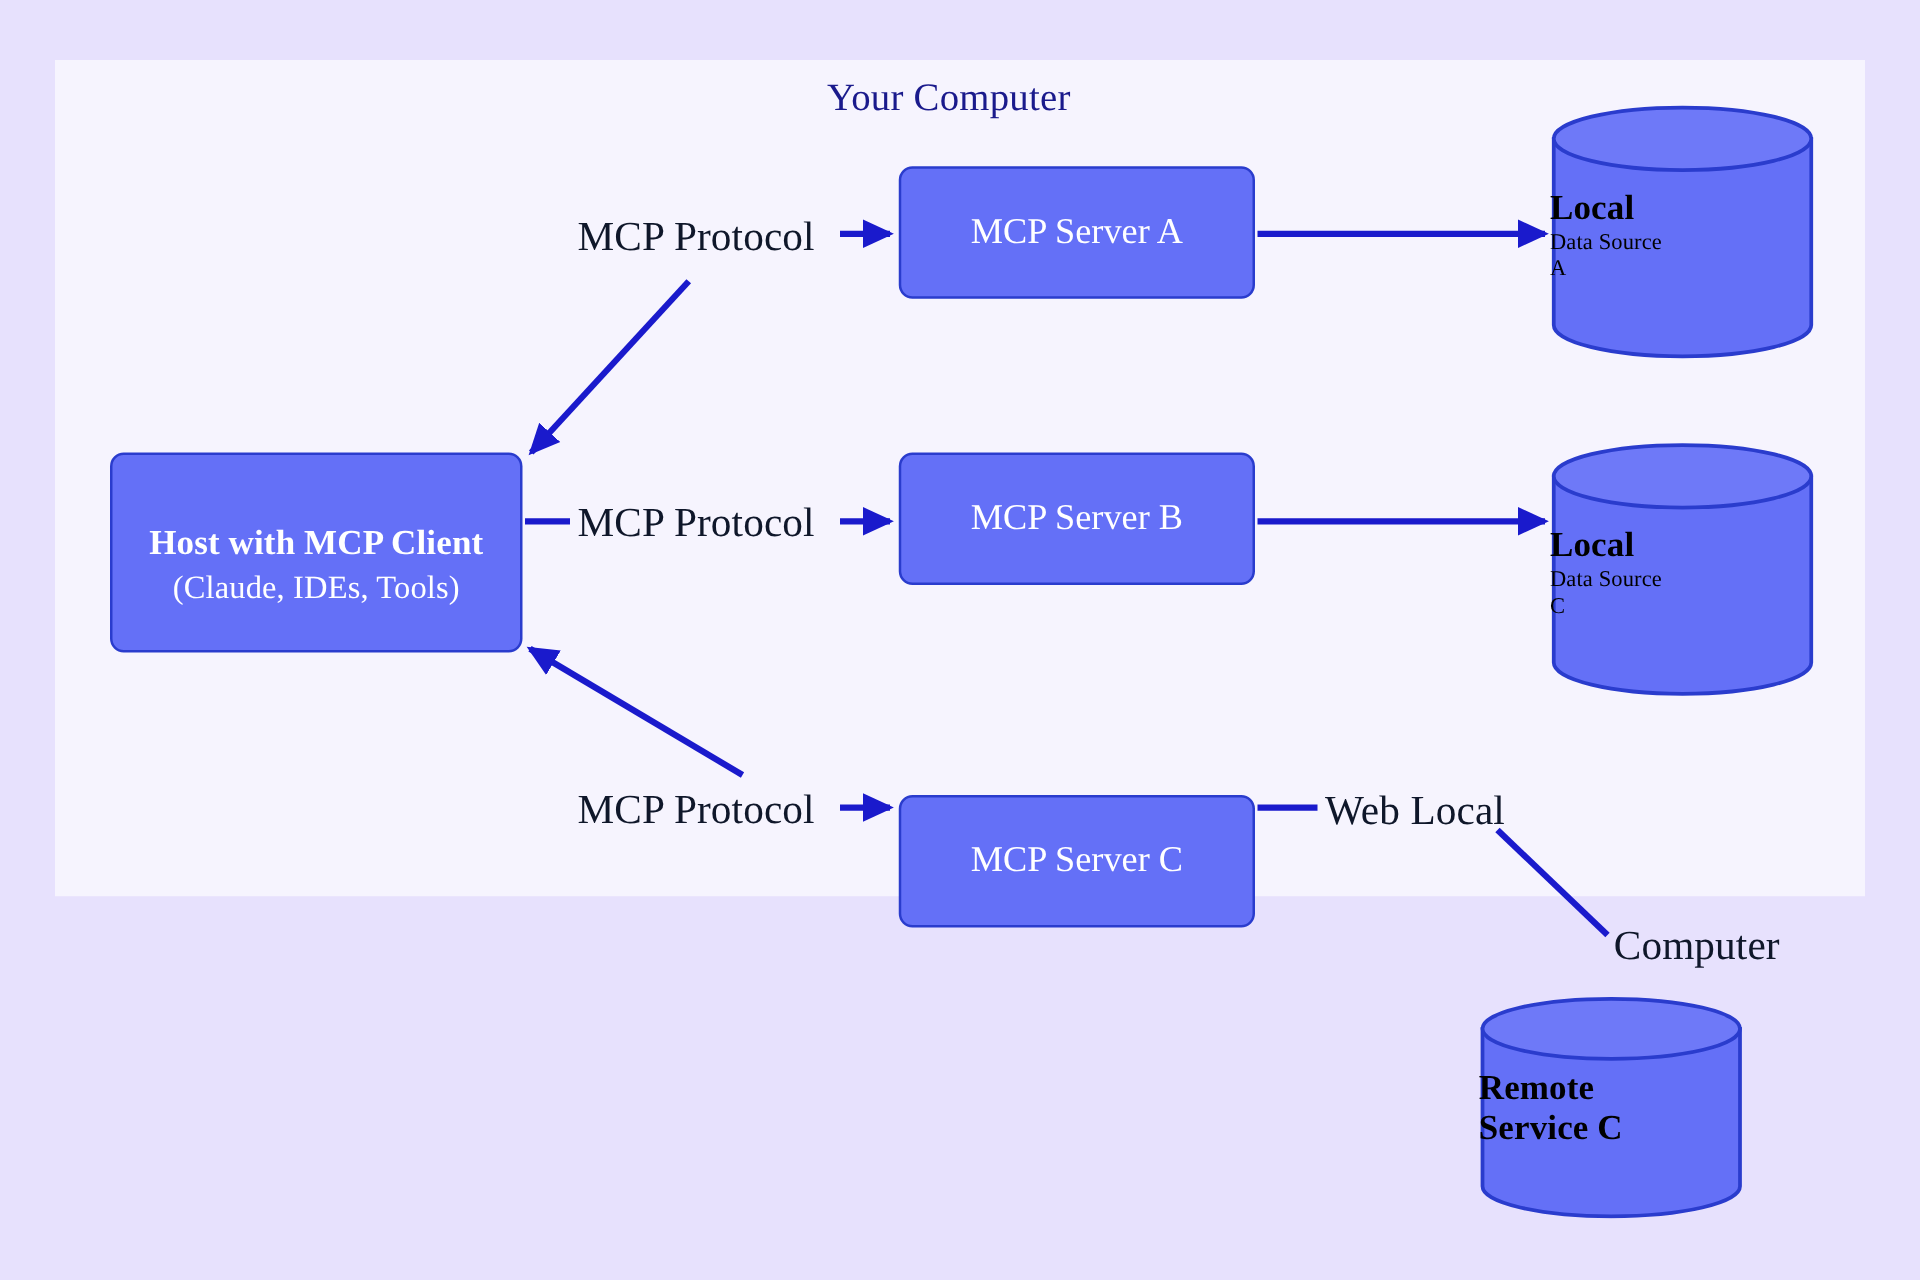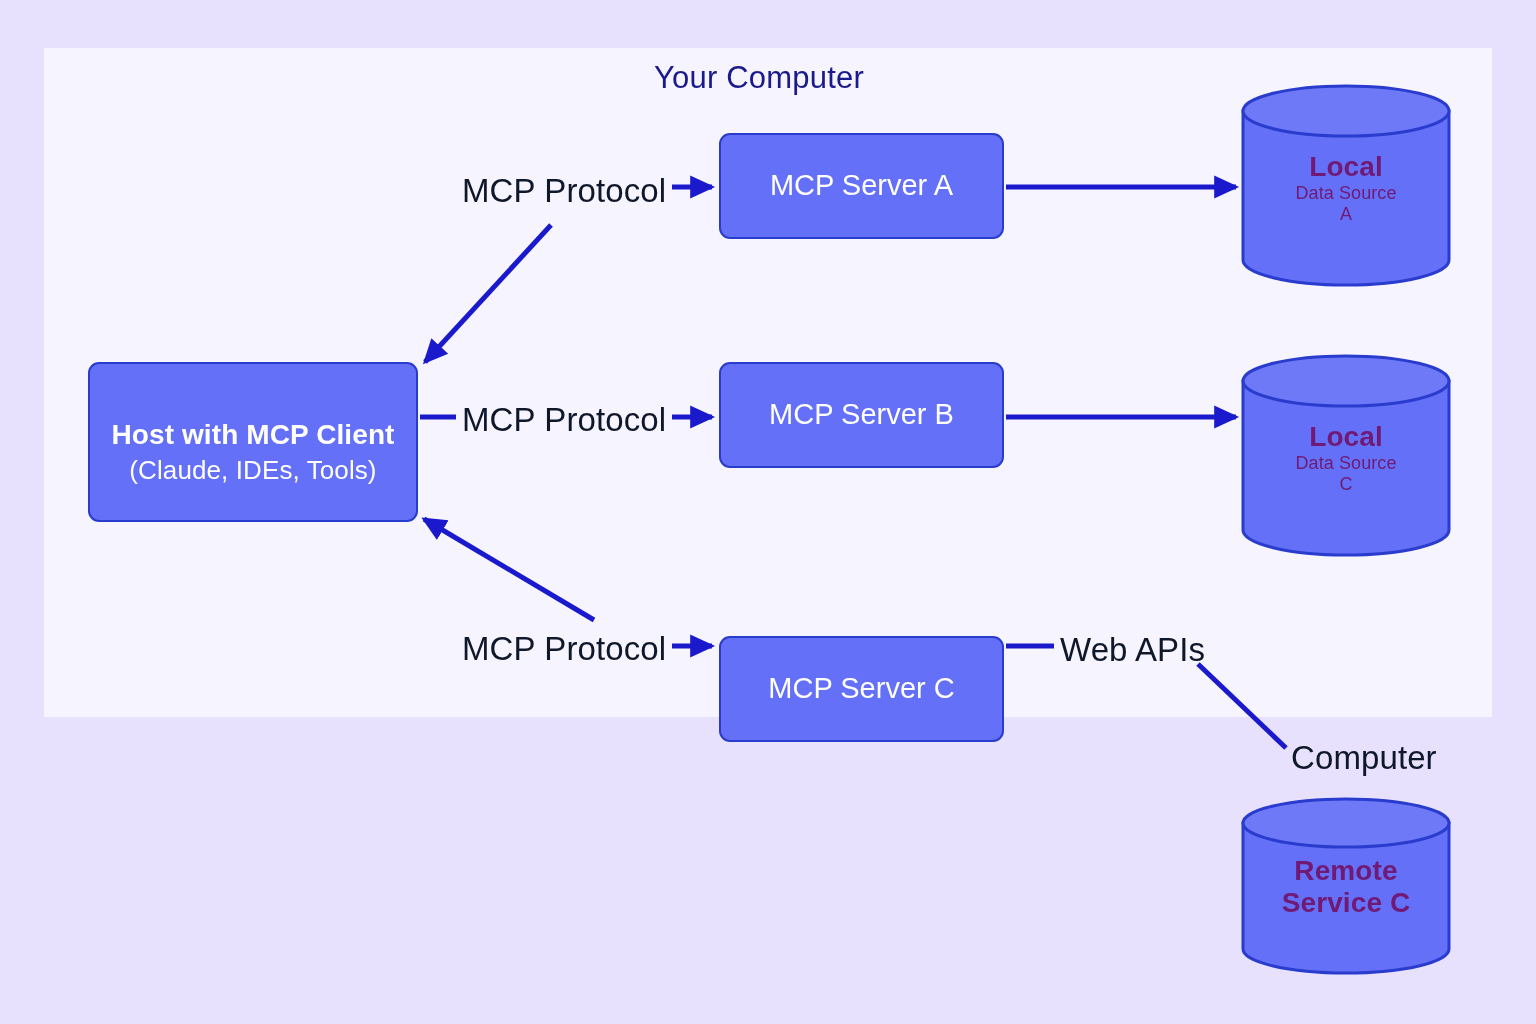--- a/index.html
+++ b/index.html
@@ -11,20 +11,21 @@
     width: 1536px;
     height: 1024px;
     font-family: "Liberation Sans", sans-serif;
     overflow: hidden;
   }
   #stage {
     position: relative;
     width: 1536px;
     height: 1024px;
     background: #e7e1fd;
+    font-family: Liberation Serif, serif;
   }
   
   #computer-panel {
     position: absolute;
     left: 44px;
     top: 48px;
     width: 1448px;
     height: 669px;
     background: #f6f4fe;
   }
@@ -101,38 +102,37 @@
     position: absolute;
     left: 0;
     top: 0;
     width: 100%;
     height: 100%;
   }
   .cyl-label {
     position: absolute;
     left: 0;
     width: 100%;
-    text-align: center;
-    color: #701a75;
+    color: #000000;
     line-height: 1.15;
     z-index: 2;
   }
   .cyl-strong {
     font-size: 28px;
     font-weight: bold;
     letter-spacing: 0.1px;
   }
   .cyl-normal {
     font-size: 18px;
     font-weight: normal;
     letter-spacing: 0.1px;
   }
   .ds-a { left: 1240px; top: 83px;  height: 205px; }
   .ds-c { left: 1240px; top: 353px; height: 205px; }
-  .rs-c { left: 1240px; top: 797px; height: 178px; }
+  .rs-c { left: 1183px; top: 797px; height: 178px; }
 
   .ds-a .cyl-label { top: 68px; }
   .ds-c .cyl-label { top: 68px; }
   .rs-c .cyl-label { top: 58px; }
 
   
   .edge-label {
     position: absolute;
     color: #0f172a;
     font-size: 33px;
@@ -249,16 +249,16 @@
     </svg>
     <div class="cyl-label">
       <div class="cyl-strong">Remote</div>
       <div class="cyl-strong">Service C</div>
     </div>
   </div>
 
   <div class="edge-label lbl-proto-a">MCP Protocol</div>
   <div class="edge-label lbl-proto-b">MCP Protocol</div>
   <div class="edge-label lbl-proto-c">MCP Protocol</div>
-  <div class="edge-label lbl-webapis">Web APIs</div>
+  <div class="edge-label lbl-webapis">Web Local</div>
   <div class="edge-label lbl-internet">Computer</div>
 
 </div>
 
 </body></html>

